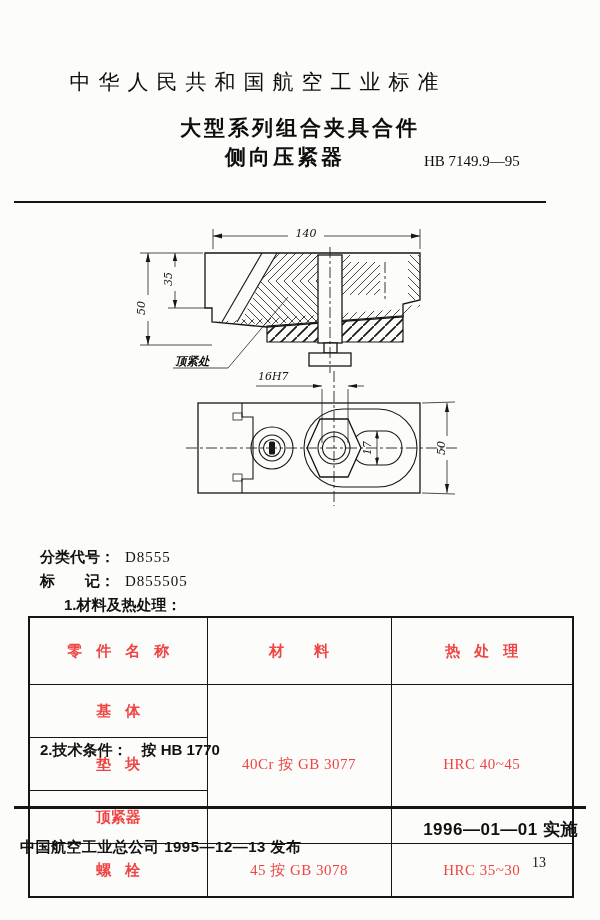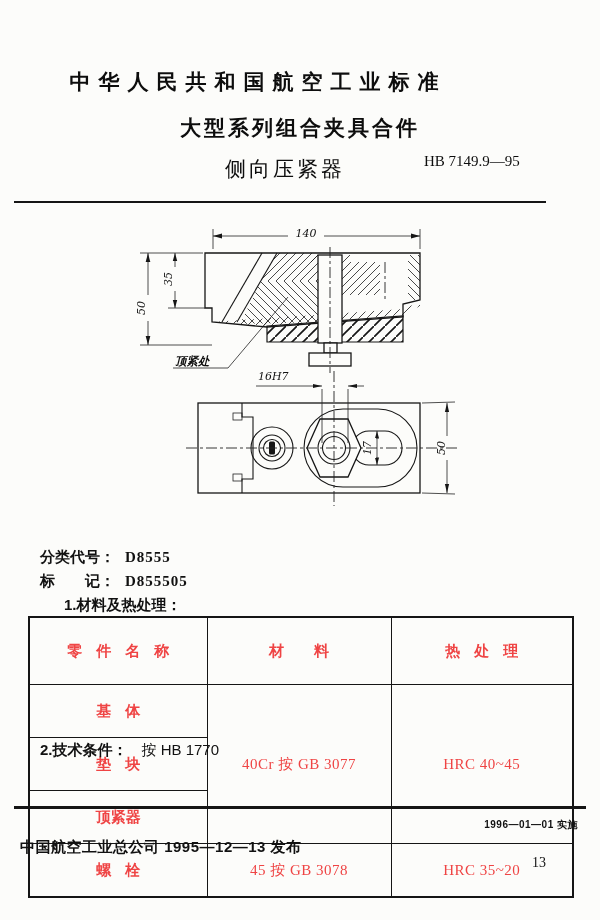--- a/index.html
+++ b/index.html
@@ -3,60 +3,60 @@
 <meta charset="utf-8">
 <style>
   html,body{margin:0;padding:0;background:#e8e8e6;}
   .page{
     position:relative;width:600px;height:920px;margin:0 auto;
     background:#fcfcfa;overflow:hidden;
     font-family:"Liberation Sans","DejaVu Sans",sans-serif;color:#111;
   }
   .std-title{
     position:absolute;top:68px;left:0;width:508px;text-align:center;
-    font-size:21px;font-weight:bold;letter-spacing:8px;text-indent:8px;color:#0d0d0d;
+    font-size:21px;font-weight:normal;letter-spacing:8px;text-indent:8px;color:#0d0d0d;
   }
   .doc-title1{
     position:absolute;top:114px;left:0;width:600px;text-align:center;
     font-size:21px;font-weight:bold;letter-spacing:3px;color:#0d0d0d;
   }
   .doc-title2{
     position:absolute;top:143px;left:0;width:570px;text-align:center;
-    font-size:21px;font-weight:normal;letter-spacing:3px;color:#0d0d0d;margin-top:12px;
+    font-size:21px;font-weight:bold;letter-spacing:3px;color:#0d0d0d;
   }
   .std-code{
     position:absolute;top:153px;left:424px;
     font-size:15px;font-weight:normal;
     font-family:"Liberation Serif","DejaVu Serif",serif;color:#0d0d0d;
   }
   .rule1{position:absolute;top:201px;left:14px;width:532px;height:2px;background:#151515;}
   .drawing-wrap{position:absolute;top:205px;left:0;width:600px;height:330px;}
   .cls-line{position:absolute;left:40px;font-size:15px;font-weight:bold;}
-  .cls-line .val{font-family:"Liberation Serif","DejaVu Serif",serif;font-weight:bold;padding-left:10px;letter-spacing:1px;}
+  .cls-line .val{font-family:"Liberation Serif","DejaVu Serif",serif;font-weight:normal;padding-left:10px;letter-spacing:1px;}
   .l1{top:548px;} .l2{top:572px;} .l3{top:596px;margin-left:24px;}
   .mat-table{
     position:absolute;top:616px;left:28px;width:544px;
     border-collapse:collapse;table-layout:fixed;
   }
   .mat-table th,.mat-table td{
     border:1.6px solid #151515;text-align:center;vertical-align:middle;
     font-size:15px;color:#ef4444;padding:16px;
   }
   .mat-table{border:2.5px solid #151515;}
   .mat-table th{height:34px;font-weight:bold;}
   .mat-table td{height:20px;}
   .mat-table td.nm{font-weight:bold;}
   .mat-table td.mt{font-family:"Liberation Serif","DejaVu Serif",serif;letter-spacing:.5px;margin-top:36px;}
   .ls14{letter-spacing:14px;text-indent:14px;}
   .ls30{letter-spacing:30px;text-indent:30px;}
   .sec2{position:absolute;top:741px;left:40px;font-size:15px;font-weight:bold;}
-  .sec2 .val{padding-left:14px;font-weight:normal;}
+  .sec2 .val{padding-left:14px;font-weight:bold;}
   .rule2{position:absolute;top:806px;left:14px;width:572px;height:3px;background:#151515;}
   .footer-left{position:absolute;top:818px;left:20px;font-size:15px;font-weight:bold;letter-spacing:.5px;margin-top:20px;}
-  .footer-right{position:absolute;top:818px;right:22px;font-size:10px;font-weight:bold;letter-spacing:.5px;}
+  .footer-right{position:absolute;top:818px;right:22px;font-size:17px;font-weight:bold;letter-spacing:.5px;}
   .page-num{position:absolute;top:855px;left:532px;font-size:14px;font-family:"Liberation Serif","DejaVu Serif",serif;text-align:right;}
   
   .oln{fill:none;stroke:#161616;stroke-width:1.3;}
   .oln2{fill:none;stroke:#161616;stroke-width:1.1;}
   .thin{fill:none;stroke:#222;stroke-width:.8;}
   .cl{fill:none;stroke:#222;stroke-width:.9;stroke-dasharray:11 3 3 3;}
   .wfill{fill:#fcfcfa;stroke:#161616;stroke-width:1.3;}
   .dimtxt{font-family:"DejaVu Serif","Liberation Serif",serif;font-style:italic;font-size:11px;fill:#111;}
   .cntxt{font-family:"Liberation Sans",sans-serif;font-style:italic;font-size:11.5px;fill:#111;font-weight:bold;}
   .arr{fill:#161616;stroke:none;}
@@ -206,21 +206,21 @@
       </tr>
       <tr>
         <td class="nm ls14">垫块</td>
       </tr>
       <tr>
         <td class="nm">顶紧器</td>
       </tr>
       <tr>
         <td class="nm ls14">螺栓</td>
         <td class="mt">45 按 GB 3078</td>
-        <td class="mt">HRC 35~20</td>
+        <td class="mt">HRC 35~30</td>
       </tr>
     </tbody>
   </table>
 
   <div class="sec2">
     <span>2.技术条件：</span><span class="val">按 HB 1770</span>
   </div>
 
   <div class="rule2"></div>
   <div class="footer-left">中国航空工业总公司 1995—12—13 发布</div>

